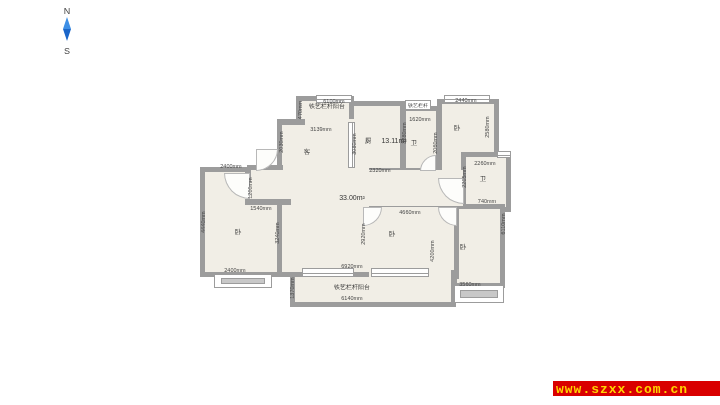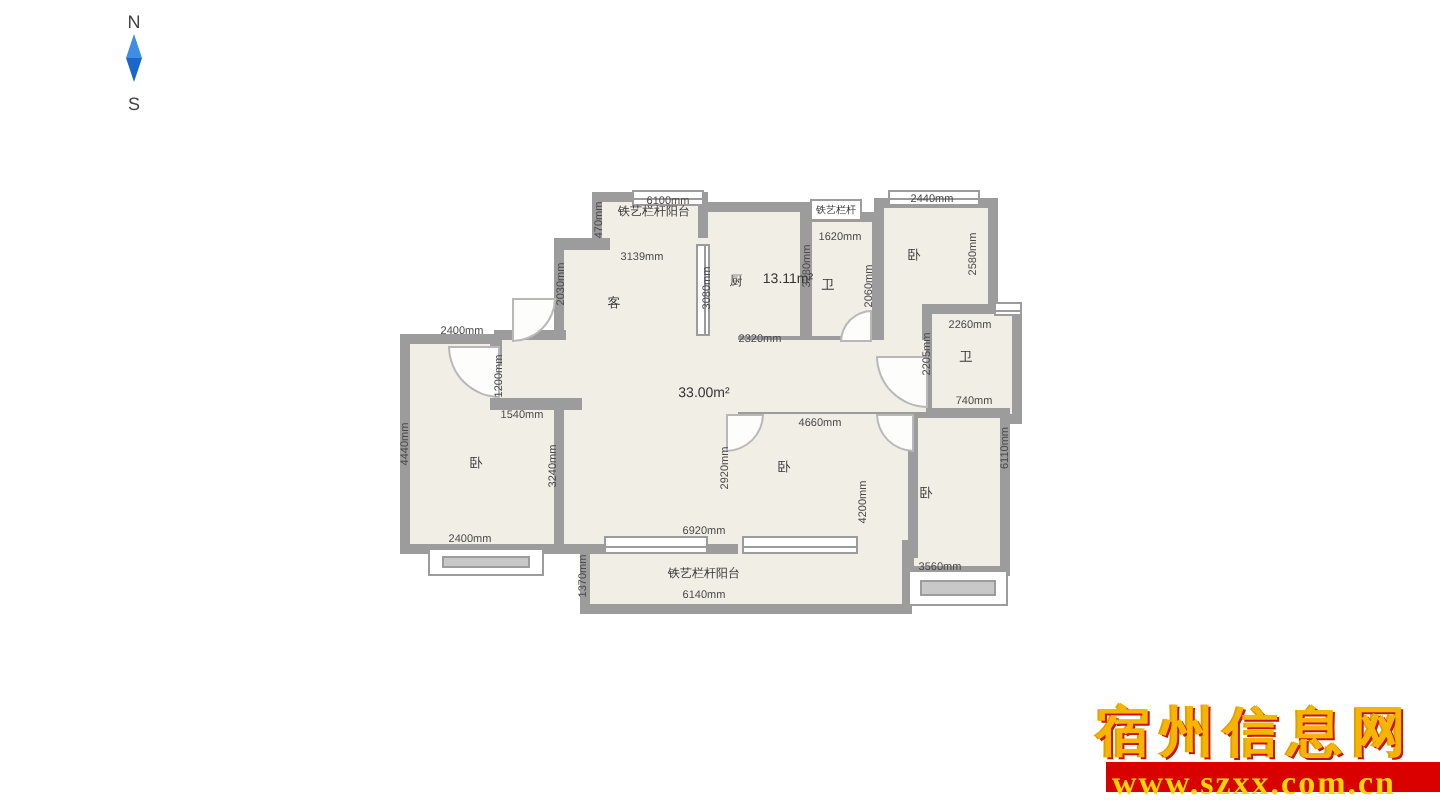--- a/index.html
+++ b/index.html
@@ -24,22 +24,22 @@
   .lbl.room{font-size:6.5px;color:#333;}
   .lbl.area{font-size:7px;color:#333;}
   .lbl.balcony{font-size:6px;color:#333;}
   .lbl.box{font-size:5px;color:#333;background:#fff;border:1px solid #9c9c9c;padding:1px 2px;transform:translate(-50%,-50%);}
   
   #watermark{position:absolute;left:546px;top:346px;width:180px;height:56px;}
   #wm-name{position:absolute;left:2px;top:2px;font-family:"DejaVu Serif","Liberation Serif",serif;
            font-weight:bold;font-size:27px;letter-spacing:5px;color:#f6b500;
            text-shadow:1px 1px 0 #cc1100,-1px 0 0 #e0a000;white-space:nowrap;}
   #wm-bar{position:absolute;left:7px;top:35px;width:200px;height:15px;background:#d90000;}
-  #wm-url{position:absolute;left:3px;top:1px;font-size:17px;font-weight:bold;color:#ffd400;
-          letter-spacing:1px;white-space:nowrap;font-family:Liberation Serif, serif;}
+  #wm-url{position:absolute;left:3px;top:1px;font-size:13px;font-weight:bold;color:#ffd400;
+          letter-spacing:1px;white-space:nowrap;font-family:Liberation Mono, monospace;}
 </style>
 </head>
 <body>
 
 <div id="stage">
 
   <div id="compass">
     <div class="pt">N</div>
     <svg width="26" height="26" viewBox="0 0 26 26">
       <polygon points="13,1 17,13 9,13" fill="#3d8fe6"></polygon>
@@ -131,19 +131,18 @@
       <div class="lbl dim rot" style="left: 363px; top: 234px;">2920mm</div>
       <div class="lbl dim rot" style="left: 432px; top: 251px;">4200mm</div>
       <div class="lbl dim" style="left: 485px; top: 163px;">2260mm</div>
       <div class="lbl dim rot" style="left: 464px; top: 177px;">2205mm</div>
       <div class="lbl dim" style="left: 487px; top: 201px;">740mm</div>
       <div class="lbl dim rot" style="left: 503px; top: 224px;">6110mm</div>
       <div class="lbl dim" style="left: 470px; top: 284px;">3560mm</div>
     </div>
 
   <div id="watermark">
-    <div id="wm-name">宿州信息网</div>
     <div id="wm-bar">
       <div id="wm-url">www.szxx.com.cn</div>
     </div>
   </div>
 
 </div>
 
 </body></html>

